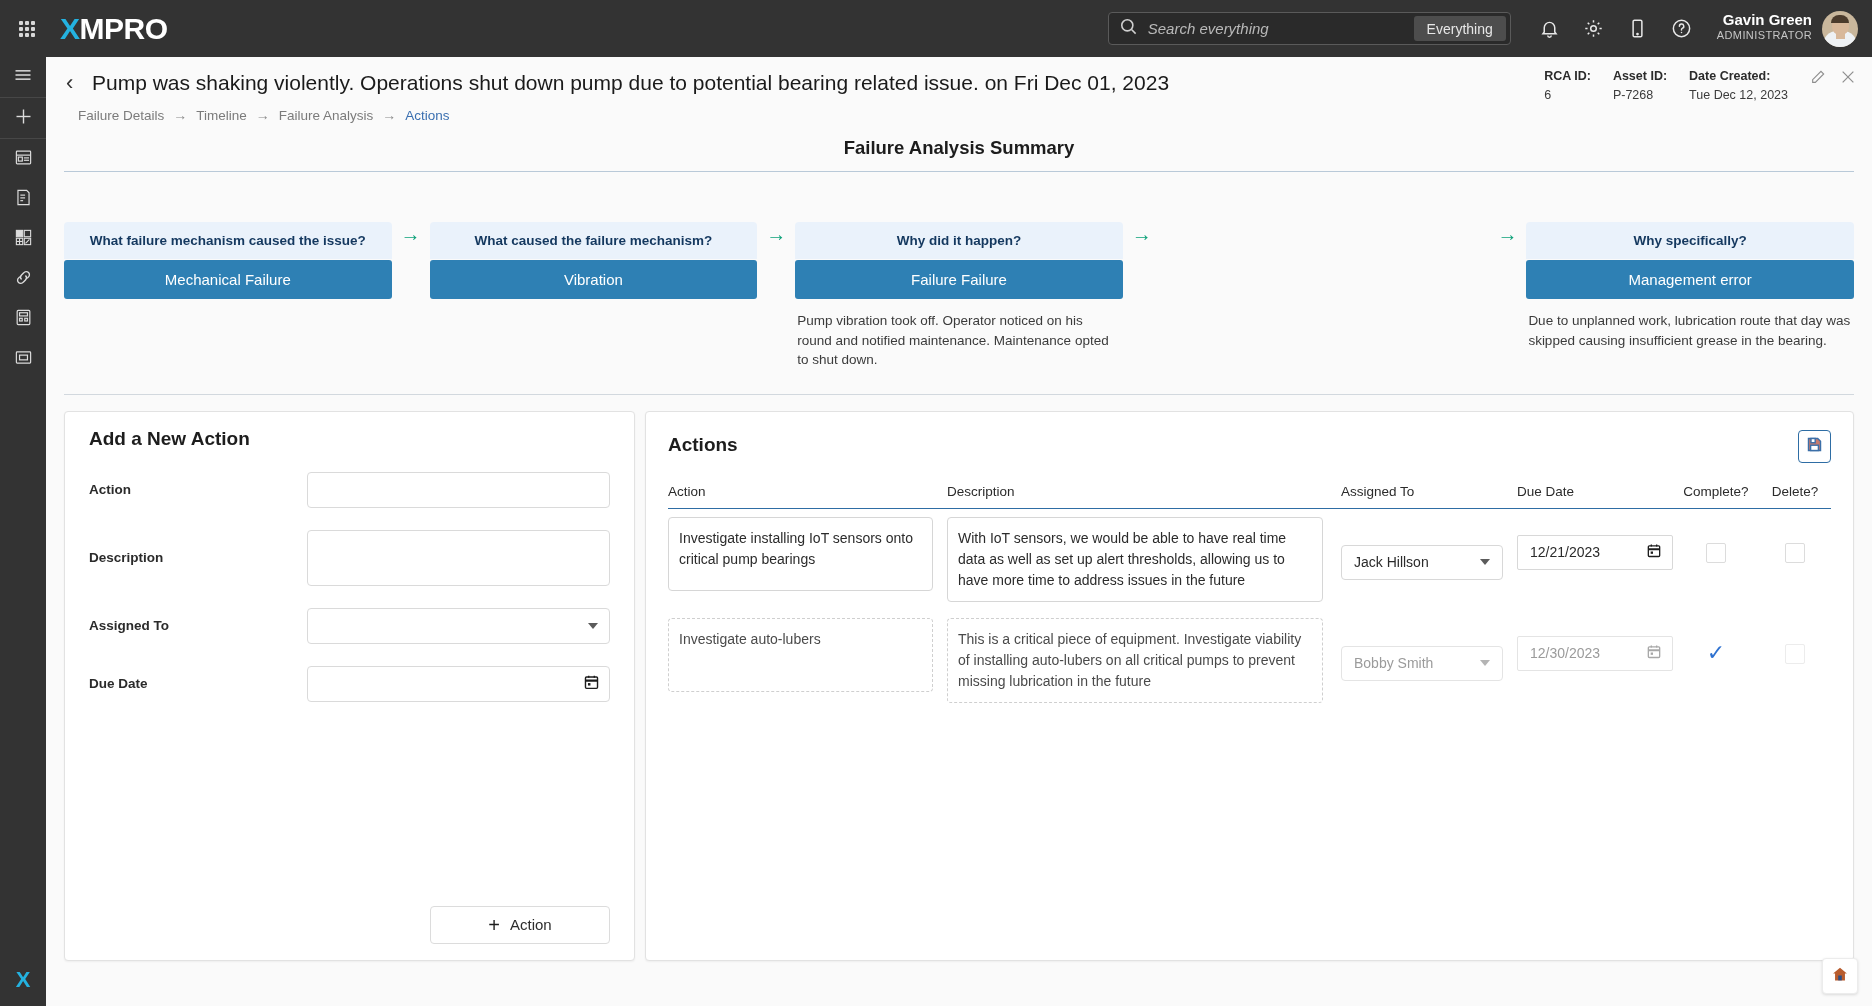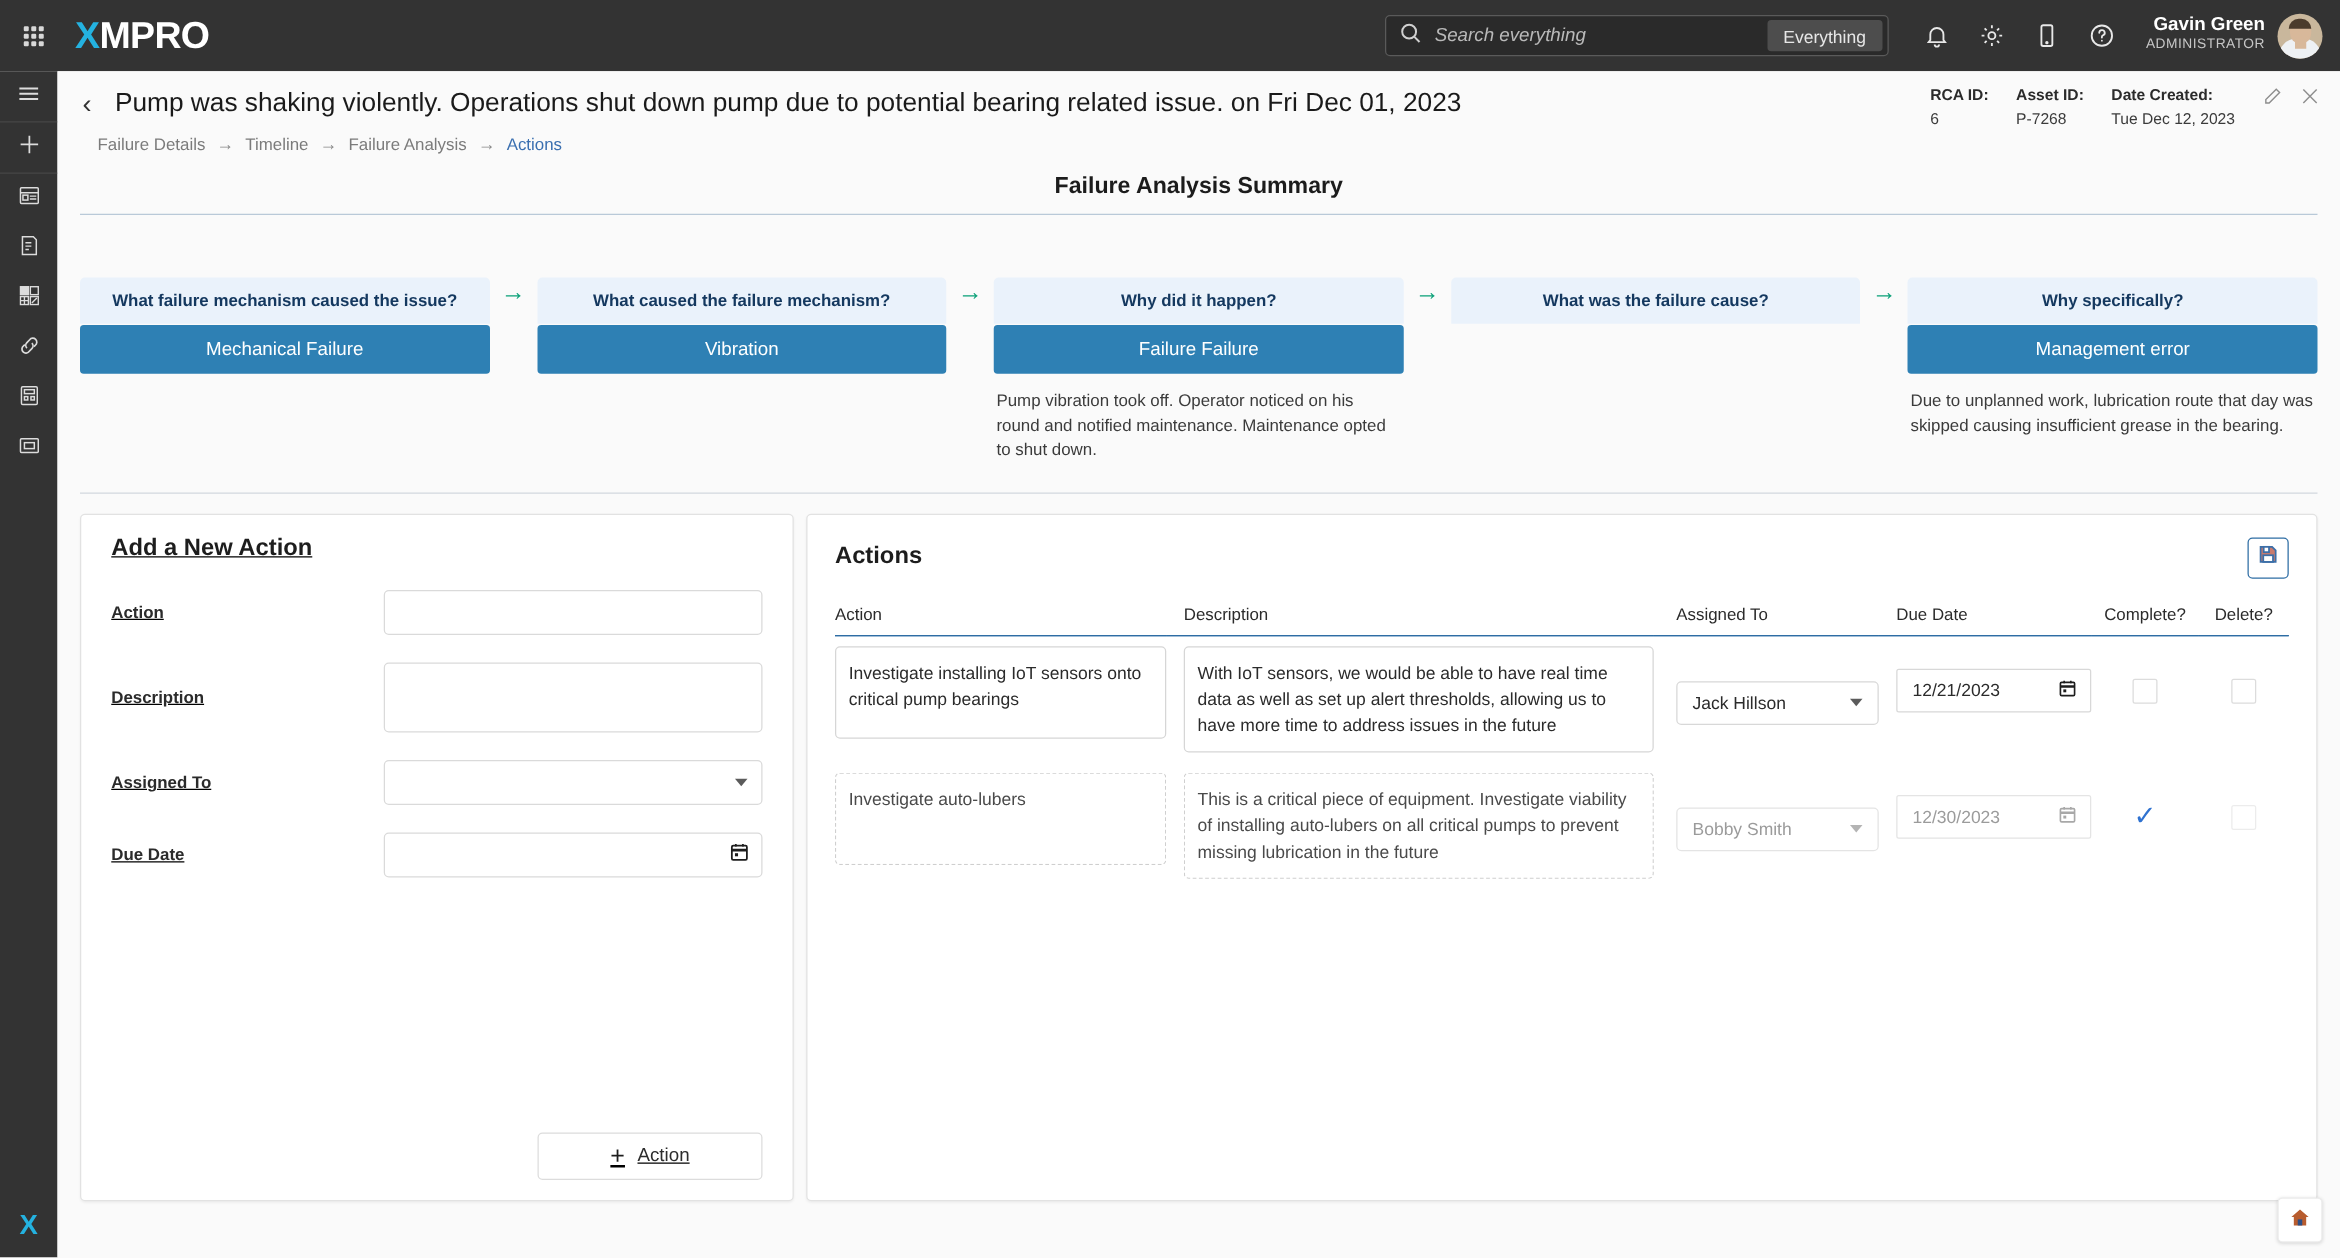--- a/index.html
+++ b/index.html
@@ -107,21 +107,21 @@
   .why-arrow { flex: 0 0 38px; display: flex; align-items: center; justify-content: center; height: 96px; color: #0fa27a; font-size: 20px; }
 
   .section-rule { height: 1px; background: #d2d8de; margin: 24px 18px 0 18px; }
 
   
   .panels { display: flex; gap: 10px; padding: 16px 18px 0 18px; align-items: flex-start; }
   .panel {
     background: #ffffff; border: 1px solid #e2e2e2; border-radius: 4px;
     box-shadow: 0 1px 2px rgba(0,0,0,0.05);
   }
-  .panel-add { width: 578px; height: 550px; padding: 16px 24px; display: flex; flex-direction: column; text-decoration: underline; }
+  .panel-add { width: 578px; height: 550px; padding: 16px 24px; display: flex; flex-direction: column; }
   .panel-actions { flex: 1; height: 550px; padding: 22px 22px; position: relative; }
   .panel-h { font-size: 19px; font-weight: bold; color: #1d1d1d; }
 
   .form-row { display: flex; align-items: center; margin-top: 22px; }
   .form-label { width: 218px; font-size: 13.5px; font-weight: bold; color: #2b2b2b; }
   .fld {
     flex: 1; border: 1px solid #dadada; border-radius: 4px; background: #fff;
     font-family: "Liberation Sans", sans-serif; font-size: 14px; color: #333;
     padding: 8px 10px; outline: none;
   }
@@ -422,21 +422,20 @@
       <div class="why-arrow">→</div>
 
       <div class="why-card">
         <div class="why-q">Why did it happen?</div>
         <div class="why-a">Failure Failure</div>
         <div class="why-note">Pump vibration took off. Operator noticed on his round and notified maintenance. Maintenance opted to shut down.</div>
       </div>
       <div class="why-arrow">→</div>
 
       <div class="why-card">
-        <div class="why-q">What was the failure cause?</div>
         <div class="why-note"></div>
       </div>
       <div class="why-arrow">→</div>
 
       <div class="why-card">
         <div class="why-q">Why specifically?</div>
         <div class="why-a">Management error</div>
         <div class="why-note">Due to unplanned work, lubrication route that day was skipped causing insufficient grease in the bearing.</div>
       </div>
     </div>

